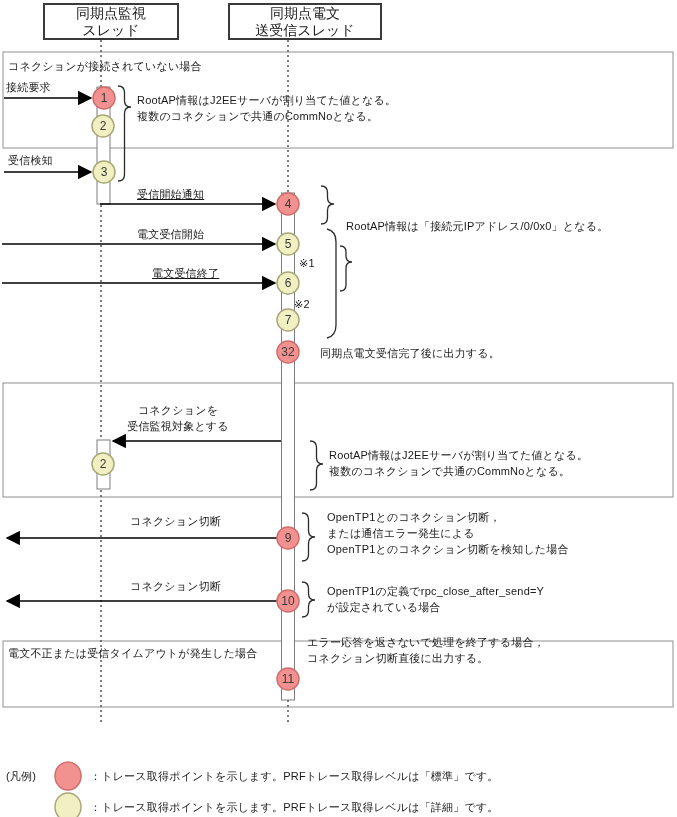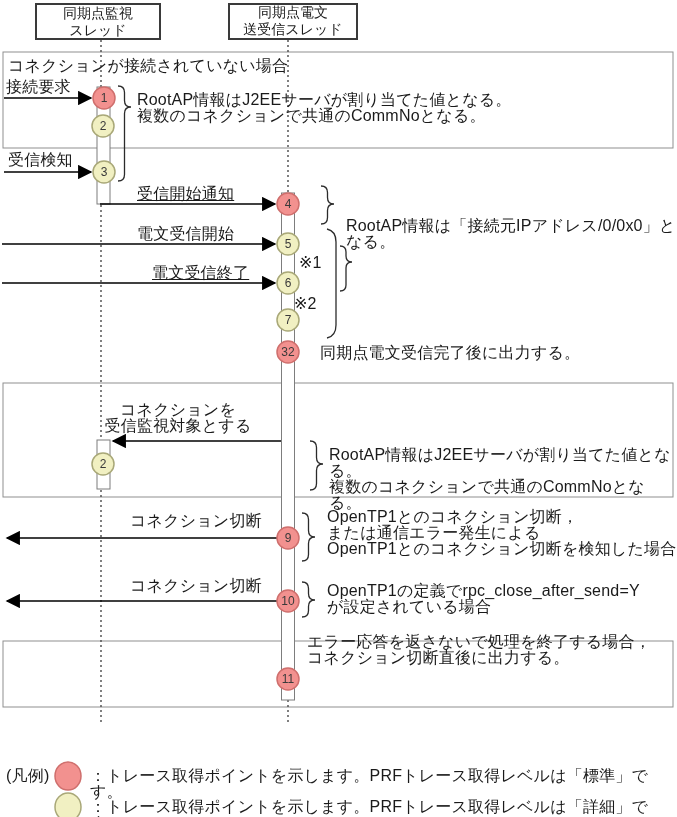--- a/index.html
+++ b/index.html
@@ -7,21 +7,21 @@
     --dtl-fill:#f1f0c2; --dtl-stroke:#a9a878;
   }
   html,body{margin:0;padding:0;background:#fff;}
   .stage{
     position:relative; width:677px; height:817px; background:#ffffff;
     font-family:"Liberation Sans","DejaVu Sans",sans-serif; color:#1a1a1a;
     overflow:hidden;
   }
   .stage svg{position:absolute;left:0;top:0;}
   .lbl{
-    position:absolute; font-size:16px; line-height:16px;
+    position:absolute; font-size:11px; line-height:16px;
     white-space:pre-line; color:#1a1a1a; letter-spacing:0.2px;
   }
   .lbl.center{text-align:center;}
   .thread-box{
     position:absolute; box-sizing:border-box; border:2px solid #3a3a3a; background:#fff;
     display:flex; align-items:center; justify-content:center; text-align:center;
     font-size:14px; line-height:17px; white-space:pre-line;
   }
   .secbox{fill:none;stroke:#8f8f8f;stroke-width:1;}
   .lifeline{stroke:#4a4a4a;stroke-width:1.4;stroke-dasharray:2 3;fill:none;}
@@ -118,26 +118,27 @@
     </g>
     <g>
       <circle class="pt-std" cx="288" cy="679" r="11"></circle>
       <text class="ptnum" x="288" y="679" dy=".35em">11</text>
     </g>
 
     <ellipse class="pt-std" cx="68" cy="776" rx="13" ry="14"></ellipse>
     <ellipse class="pt-dtl" cx="68" cy="807" rx="13" ry="14"></ellipse>
   </svg>
 
-  <div class="thread-box" style="left:35px;top:3px;width:126px;height:37px;">同期点監視
+  <div class="thread-box" style="left:43px;top:3px;width:136px;height:37px;">同期点監視
 スレッド</div>
-  <div class="thread-box" style="left:228px;top:3px;width:130px;height:37px;font-family:Liberation Mono, monospace;">同期点電文
+  <div class="thread-box" style="left:228px;top:3px;width:154px;height:37px;">同期点電文
 送受信スレッド</div>
 
   <div class="lbl" style="left:8px;top:58px;">コネクションが接続されていない場合</div>
+  <div class="lbl" style="left:8px;top:645px;">電文不正または受信タイムアウトが発生した場合</div>
 
   <div class="lbl" style="left:6px;top:79px;">接続要求</div>
   <div class="lbl" style="left:8px;top:152px;">受信検知</div>
   <div class="lbl" style="left:137px;top:186px;text-decoration:underline;">受信開始通知</div>
   <div class="lbl" style="left:137px;top:226px;">電文受信開始</div>
   <div class="lbl" style="left:152px;top:265px;text-decoration:underline;">電文受信終了</div>
   <div class="lbl center" style="left:98px;top:402px;width:160px;">コネクションを
 受信監視対象とする</div>
   <div class="lbl" style="left:130px;top:513px;">コネクション切断</div>
   <div class="lbl" style="left:130px;top:578px;">コネクション切断</div>

